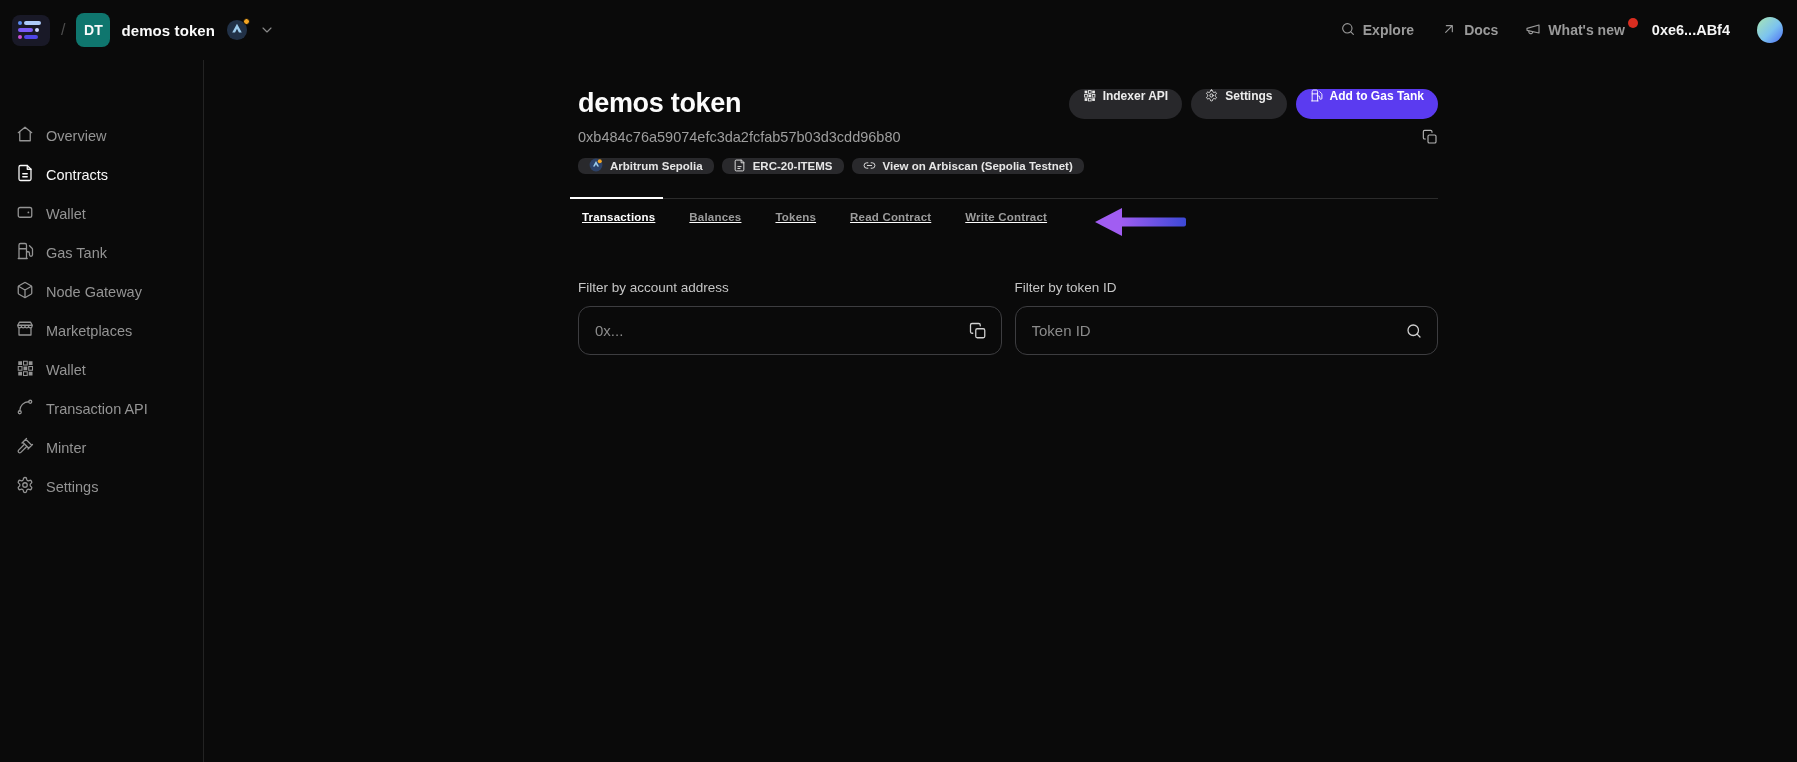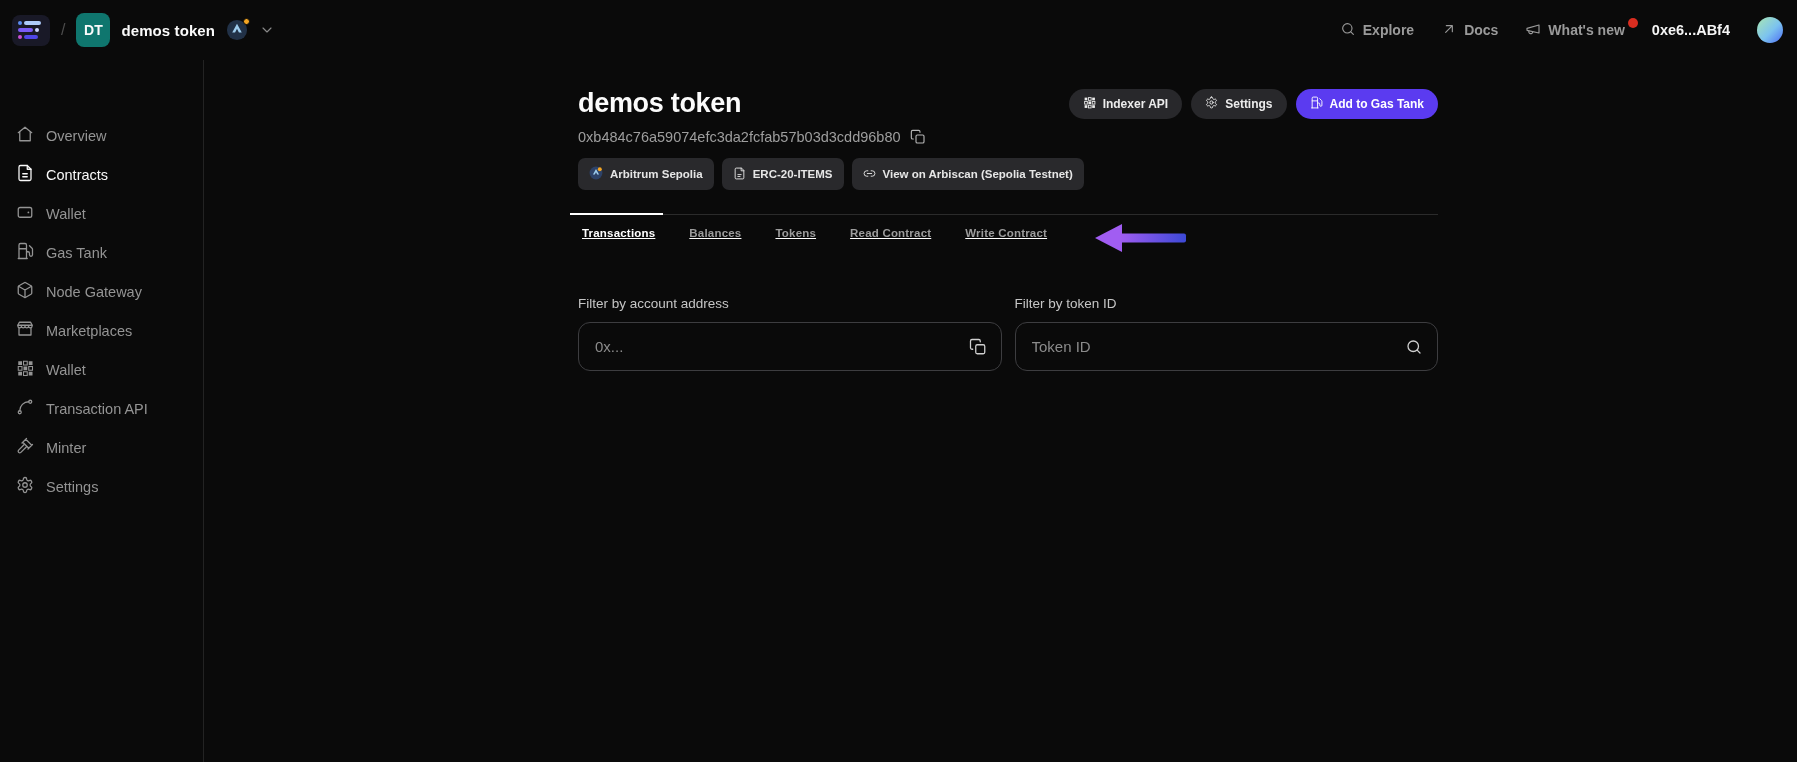--- a/index.html
+++ b/index.html
@@ -44,29 +44,29 @@
   .ic-16 { width:16px; height:16px; flex:none; }
   .ic-13 { width:13px; height:13px; flex:none; }
   svg.line { fill:none; stroke:currentColor; stroke-width:1.7; stroke-linecap:round; stroke-linejoin:round; }
 
   
   .head-row { display:flex; align-items:center; justify-content:space-between; }
   .page-title { font-size:27px; font-weight:700; letter-spacing:-.3px; color:#fbfbfb; }
   .actions { display:flex; align-items:center; gap:9px; }
   .btn { height:30px; padding:0 14px; border:none; border-radius:15px; background:#28282b;
     color:#ececec; font-family:inherit; font-size:12px; font-weight:700; display:flex;
-    align-items:center; gap:7px; cursor:pointer; }
+    align-items:flex-start; gap:7px; cursor:pointer; }
   .btn.primary { color:#fff; }
 
   .addr-row { margin-top:10px; display:flex; align-items:center; gap:9px;
-    color:#9e9e9e; font-size:14.5px; }
+    color:#9e9e9e; font-size:14.5px;justify-content:space-between; }
   .copy-btn { color:#b5b5b5; cursor:pointer; display:flex; }
 
   .badges { margin-top:13px; display:flex; align-items:center; gap:8px; }
-  .badge { height:32px; padding:0 11px; border-radius:7px; background:#29292c; color:#e6e6e6;
+  .badge { height:16px; padding:0 11px; border-radius:7px; background:#29292c; color:#e6e6e6;
     font-size:11.5px; font-weight:700; display:flex; align-items:center; gap:7px; cursor:pointer; }
 
   
   .tabs { margin-top:24px; border-top:1px solid #2b2b2b; display:flex; align-items:flex-start; gap:26px;text-decoration:underline; }
   .tab { padding:12px 4px 0; font-size:11.5px; font-weight:700; letter-spacing:.2px;
     color:#9c9c9c; cursor:pointer; position:relative; }
   .tab.active { color:#fff; }
   .tab.active::before { content:''; position:absolute; top:-2px; left:-8px; right:-4px;
     height:2px; background:#fff; }
   .tab-arrow { margin-left:18px; margin-top:9px; }

